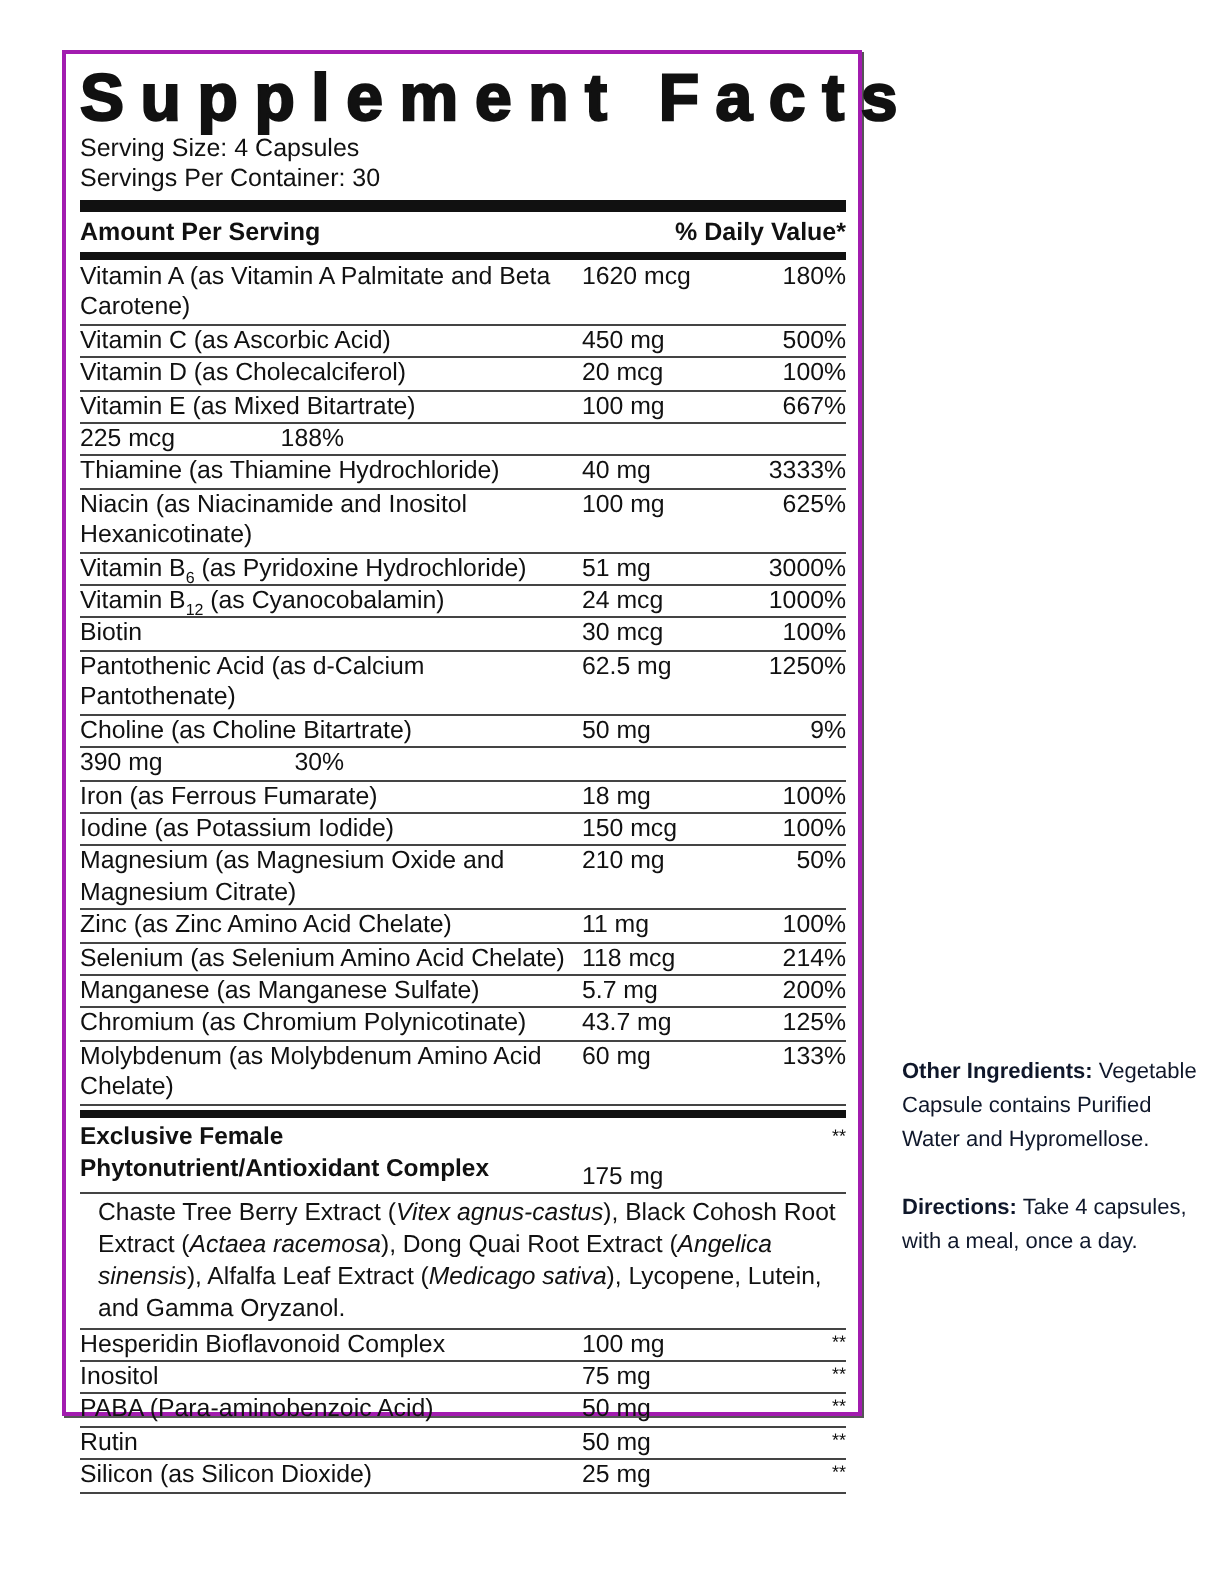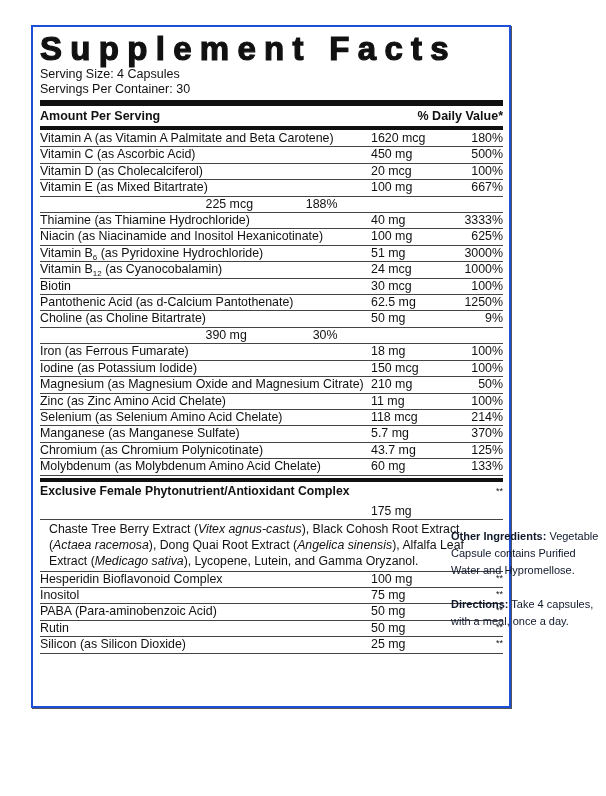--- a/index.html
+++ b/index.html
@@ -1,29 +1,29 @@
 <!DOCTYPE html>
 <html><head>
   <meta charset="utf-8">
   <style>
     html, body { margin: 0; padding: 0; background: #ffffff; }
     body { width: 606px; height: 796px; position: relative; overflow: hidden;
            font-family: "Liberation Sans", sans-serif; color: #111; }
-    .panel { position: absolute; left: 31px; top: 25px; width: 480px; height: 683px;
-             border: 2px solid #1d4ed8; box-shadow: 1px 1px 0 #555; box-sizing: border-box;
+    .panel { position: absolute; left: 31px; top: 25px; width: 400px; height: 683px;
+             border: 2px solid #a21caf; box-shadow: 1px 1px 0 #555; box-sizing: border-box;
              padding: 4px 6px 0 7px; }
     .title { font-family: "Liberation Sans", sans-serif; font-weight: 900; font-size: 33px;
              letter-spacing: 8.3px; line-height: 36px; margin: 0; white-space: nowrap;
              -webkit-text-stroke: 1.2px #111; }
     .serving { font-size: 12.5px; line-height: 15px; }
     .bar-thick { height: 6px; background: #111; margin: 3px 0 2px 0; }
     .bar-mid { height: 4px; background: #111; margin: 2px 0 1px 0; }
     .hdr { display: flex; justify-content: space-between; font-weight: bold; font-size: 12.5px;
            line-height: 16px; }
-    .row { display: flex; font-size: 12.4px; line-height: 15.4px; border-bottom: 1px solid #444; justify-content: center; }
+    .row { display: flex; font-size: 12.4px; line-height: 15.4px; border-bottom: 1px solid #444; }
     .row .name { flex: 1; }
     .row .amt { width: 86px; }
     .row .dv { width: 46px; text-align: right; }
     .row .dv.star { font-size: 9px; line-height: 12px; }
     .indent { padding-left: 22px; display: block; }
     sub { font-size: 8px; line-height: 0; }
     .complex-head { display: flex; font-size: 12.2px; line-height: 16px; font-weight: bold;
                     border-bottom: 1px solid #444; }
     .complex-head .name { flex: 1; }
     .complex-head .amt { width: 86px; font-weight: normal; margin-top: 20px; }
@@ -134,21 +134,21 @@
         <span class="dv">100%</span>
       </div>
       <div class="row">
         <span class="name">Selenium (as Selenium Amino Acid Chelate)</span>
         <span class="amt">118 mcg</span>
         <span class="dv">214%</span>
       </div>
       <div class="row">
         <span class="name">Manganese (as Manganese Sulfate)</span>
         <span class="amt">5.7 mg</span>
-        <span class="dv">370%</span>
+        <span class="dv">200%</span>
       </div>
       <div class="row">
         <span class="name">Chromium (as Chromium Polynicotinate)</span>
         <span class="amt">43.7 mg</span>
         <span class="dv">125%</span>
       </div>
       <div class="row">
         <span class="name">Molybdenum (as Molybdenum Amino Acid Chelate)</span>
         <span class="amt">60 mg</span>
         <span class="dv">133%</span>

